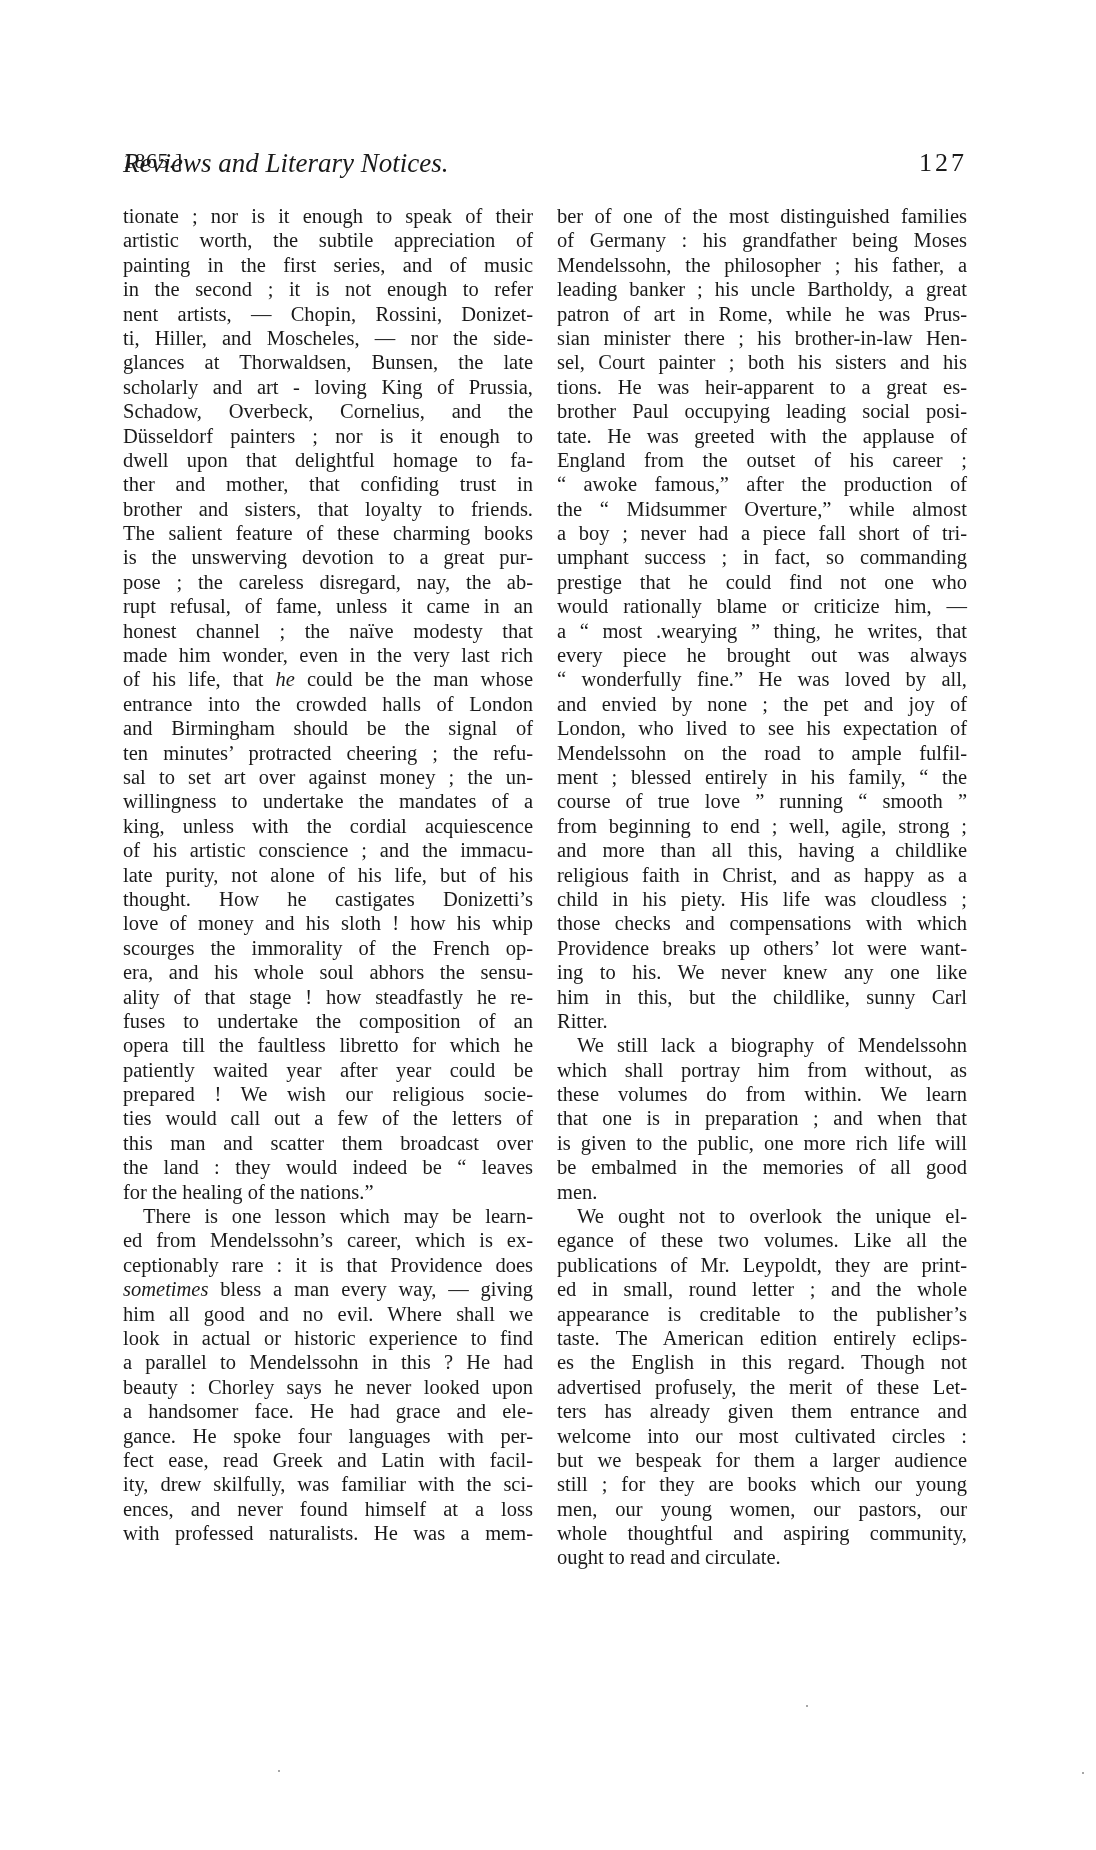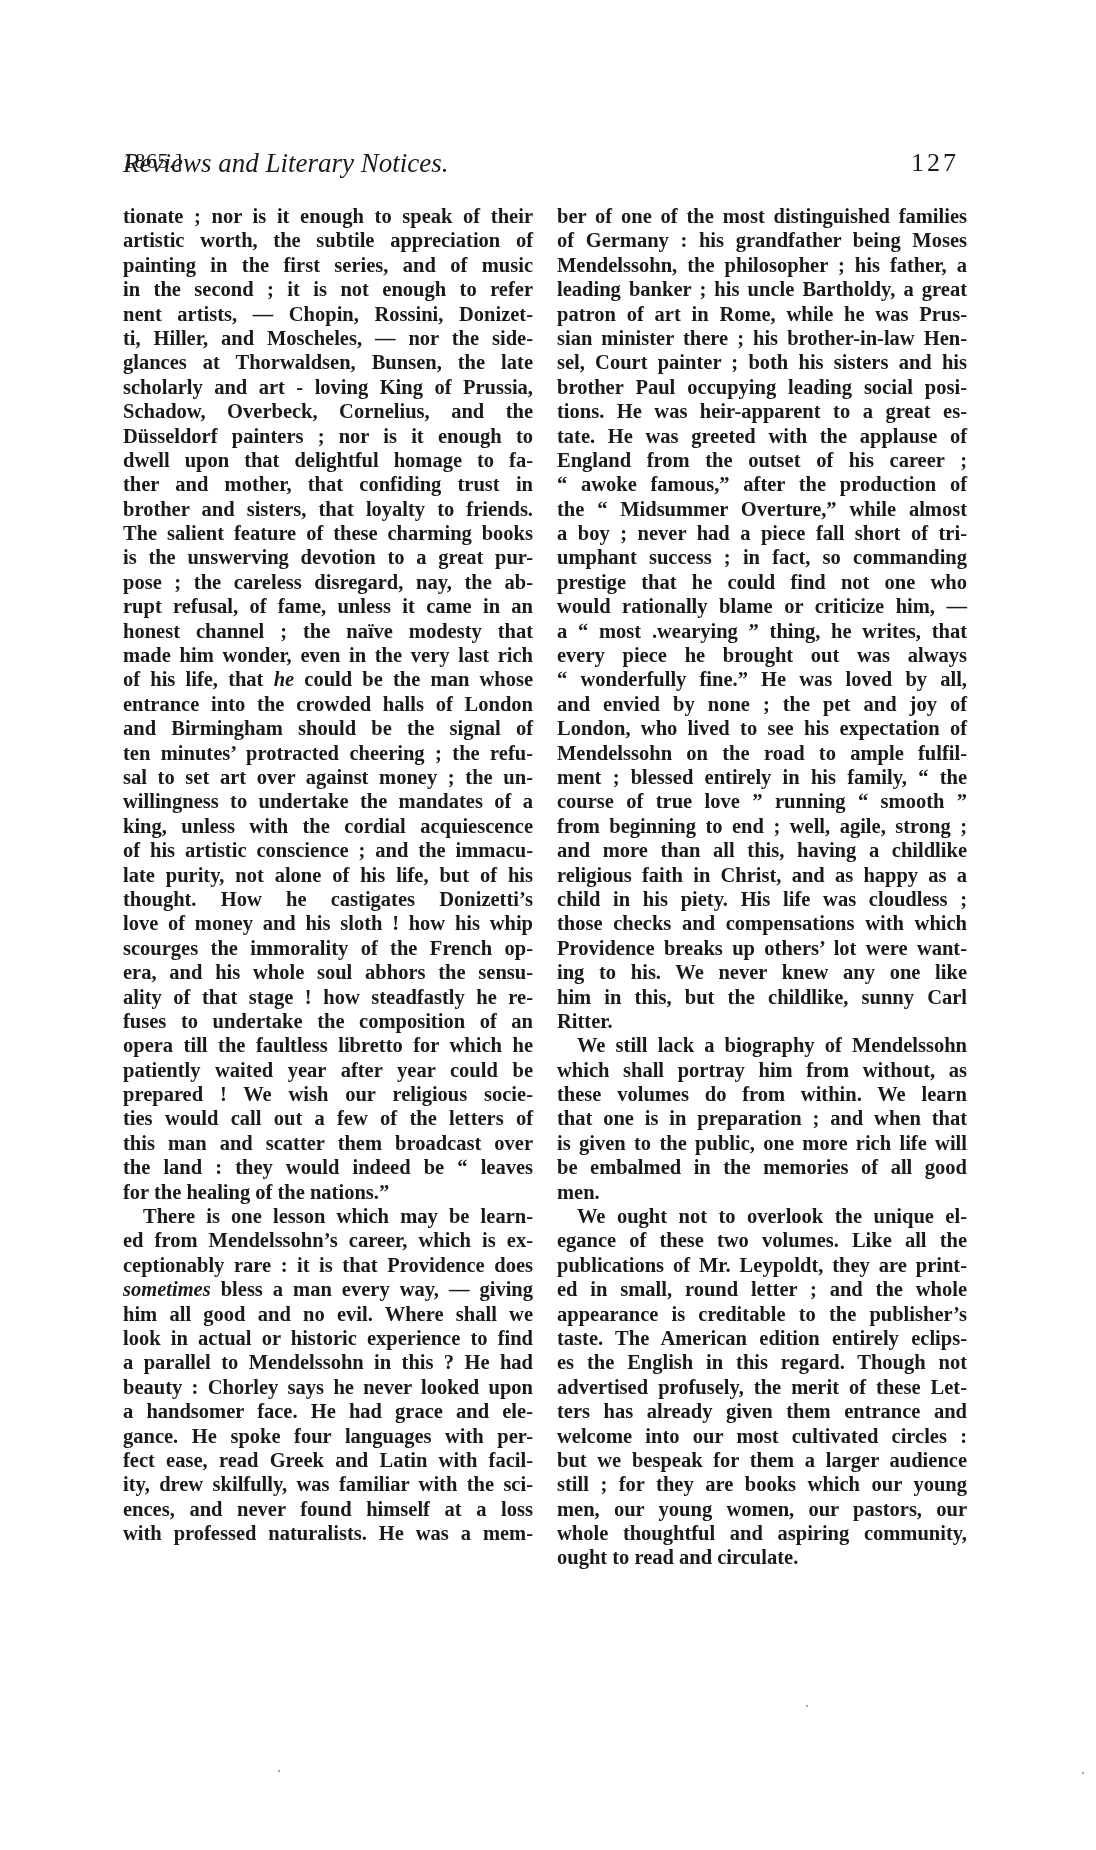--- a/index.html
+++ b/index.html
@@ -1,22 +1,22 @@
 <!DOCTYPE html>
 <html><head>
 <meta charset="utf-8">
 <style>
   html, body { margin: 0; padding: 0; background: #ffffff; }
   body { width: 1096px; height: 1850px; position: relative; overflow: hidden;
          font-family: "Liberation Serif", "DejaVu Serif", serif; color: #1a1a1a; }
   .header { position: absolute; top: 148px; left: 123px; width: 844px; height: 34px; }
   .hdr-year { position: absolute; left: 0; top: 0; font-size: 22px; letter-spacing: 0.5px; }
   .hdr-title { position: absolute; left: 0; right: 0; top: 0; font-style: italic; font-size: 27px; }
-  .hdr-page { position: absolute; right: 8px; top: 0; font-size: 26px; letter-spacing: 3px; }
-  .column { position: absolute; top: 204px; width: 410px; font-weight: bold; }
+  .hdr-page { position: absolute; right: 0; top: 0; font-size: 26px; letter-spacing: 3px; }
+  .column { position: absolute; top: 204px; width: 410px; }
   #col-left { left: 123px; }
   #col-right { left: 557px; }
   .line { height: 24.4px; line-height: 24.4px; font-size: 20.5px; white-space: nowrap;
           text-align: justify; text-align-last: justify; overflow: visible; }
   .line.last { text-align-last: left; }
   .line.indent { text-indent: 20px; }
   .line em { font-style: italic; margin-top: 46px; }
   .speck { position: absolute; width: 2px; height: 2px; background: #888; border-radius: 1px; }
 </style>
 </head>
@@ -86,22 +86,22 @@
     <div class="line">with professed naturalists.   He was a mem-</div>
   </div>
 <div class="column" id="col-right">
     <div class="line">ber of one of the most distinguished families</div>
     <div class="line">of Germany : his grandfather being Moses</div>
     <div class="line">Mendelssohn, the philosopher ; his father, a</div>
     <div class="line">leading banker ; his uncle Bartholdy, a great</div>
     <div class="line">patron of art in Rome, while he was Prus-</div>
     <div class="line">sian minister there ; his brother-in-law Hen-</div>
     <div class="line">sel, Court painter ; both his sisters and his</div>
+    <div class="line">tions.   He was heir-apparent to a great es-</div>
     <div class="line">brother Paul occupying leading social posi-</div>
-    <div class="line">tions.   He was heir-apparent to a great es-</div>
     <div class="line">tate.   He was greeted with the applause of</div>
     <div class="line">England from the outset of his career ;</div>
     <div class="line">“ awoke famous,” after the production of</div>
     <div class="line">the “ Midsummer Overture,” while almost</div>
     <div class="line">a boy ; never had a piece fall short of tri-</div>
     <div class="line">umphant success ; in fact, so commanding</div>
     <div class="line">prestige that he could find not one who</div>
     <div class="line">would rationally blame or criticize him, —</div>
     <div class="line">a “ most .wearying ” thing, he writes, that</div>
     <div class="line">every piece he brought out was always</div>

